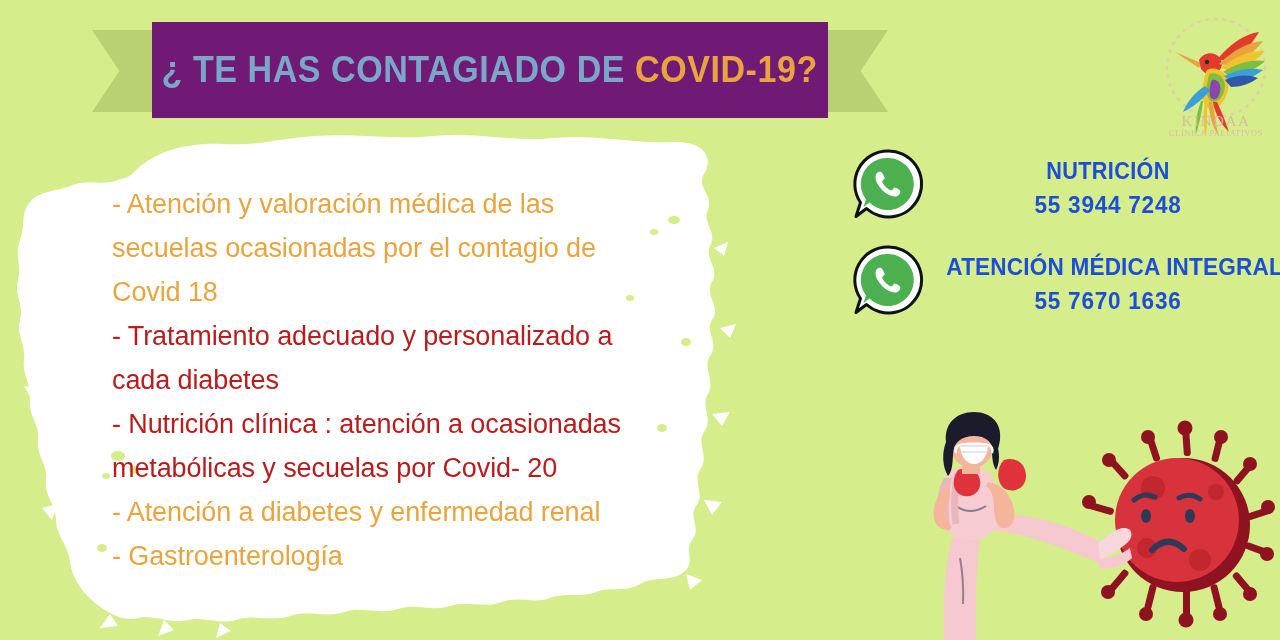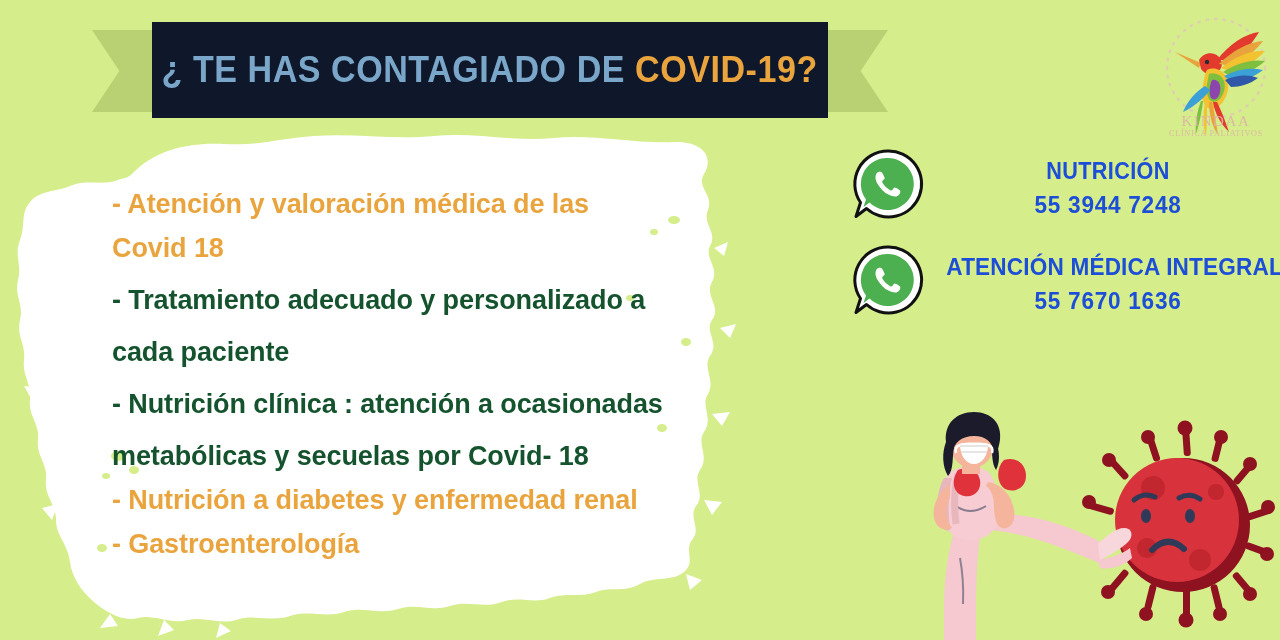--- a/index.html
+++ b/index.html
@@ -48,21 +48,21 @@
     left: 816px;
     width: 72px;
     clip-path: polygon(0 0, 100% 0, 62% 50%, 100% 100%, 0 100%);
   }
   .banner-panel {
     position: absolute;
     left: 152px;
     top: 22px;
     width: 676px;
     height: 96px;
-    background: #0f172a;
+    background: #701a75;
     display: flex;
     align-items: center;
     justify-content: center;
   }
   .banner-title {
     font-family: "Liberation Sans Narrow", "Liberation Sans", sans-serif;
     font-size: 37px;
     font-weight: bold;
     letter-spacing: 0.6px;
     white-space: nowrap;
@@ -84,27 +84,27 @@
 
   
   .services {
     position: absolute;
     left: 112px;
     top: 182px;
     width: 660px;
   }
   .svc-line {
     font-size: 27px;
-    font-weight: bold;
+    font-weight: normal;
     line-height: 44px;
     letter-spacing: -0.1px;
     white-space: nowrap;
   }
   .svc-orange { color: #e9a43e; }
-  .svc-blue { color: #14532d; margin-top: 8px; }
+  .svc-blue { color: #b91c1c; }
 
   
   .contacts {
     position: absolute;
     left: 846px;
     top: 140px;
     width: 434px;
   }
   .contact-row {
     position: relative;
@@ -225,26 +225,27 @@
       <ellipse cx="640" cy="104" rx="4" ry="3" fill="#d5ed8b"></ellipse>
       <ellipse cx="672" cy="214" rx="5" ry="4" fill="#d5ed8b"></ellipse>
       <ellipse cx="648" cy="300" rx="5" ry="4" fill="#d5ed8b"></ellipse>
       <ellipse cx="616" cy="170" rx="4" ry="3" fill="#d5ed8b"></ellipse>
       <ellipse cx="88" cy="420" rx="5" ry="4" fill="#d5ed8b"></ellipse>
     </svg>
   </div>
 
   <div class="services">
     <div class="svc-line svc-orange">- Atención y valoración médica de las</div>
+    <div class="svc-line svc-orange">secuelas ocasionadas por el contagio de</div>
     <div class="svc-line svc-orange">Covid 18</div>
     <div class="svc-line svc-blue">- Tratamiento adecuado y personalizado a</div>
-    <div class="svc-line svc-blue">cada paciente</div>
+    <div class="svc-line svc-blue">cada diabetes</div>
     <div class="svc-line svc-blue">- Nutrición clínica : atención a ocasionadas</div>
-    <div class="svc-line svc-blue">metabólicas y secuelas por Covid- 18</div>
-    <div class="svc-line svc-orange">- Nutrición a diabetes y enfermedad renal</div>
+    <div class="svc-line svc-blue">metabólicas y secuelas por Covid- 20</div>
+    <div class="svc-line svc-orange">- Atención a diabetes y enfermedad renal</div>
     <div class="svc-line svc-orange">- Gastroenterología</div>
   </div>
 
   <div class="contacts">
 
     <div class="contact-row">
       <span class="wa-icon">
         <svg viewBox="0 0 76 76" xmlns="http://www.w3.org/2000/svg">
           <path d="M38 5 A33 33 0 1 1 16.5 62.5 L6 70.5 L10.5 56.5 A33 33 0 0 1 38 5 Z" fill="#ffffff" stroke="#111111" stroke-width="3" stroke-linejoin="round"></path>
           <path d="M38 12 A26 26 0 1 1 19.5 56.5 L13.5 61 L16 53.5 A26 26 0 0 1 38 12 Z" fill="#4caf50"></path>

